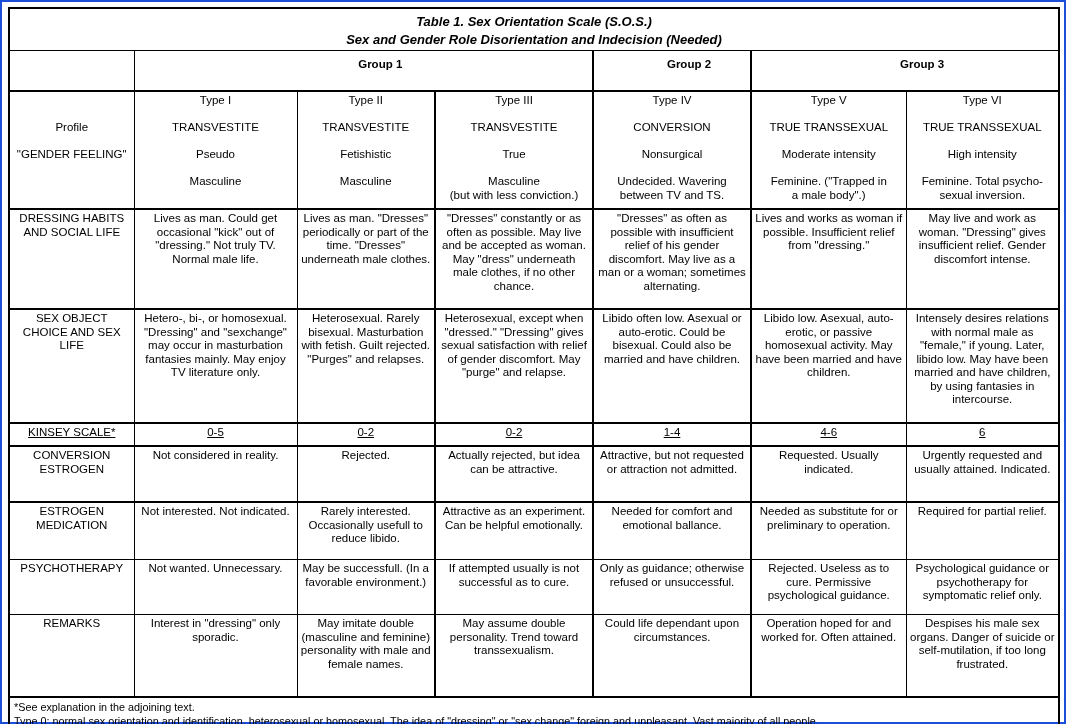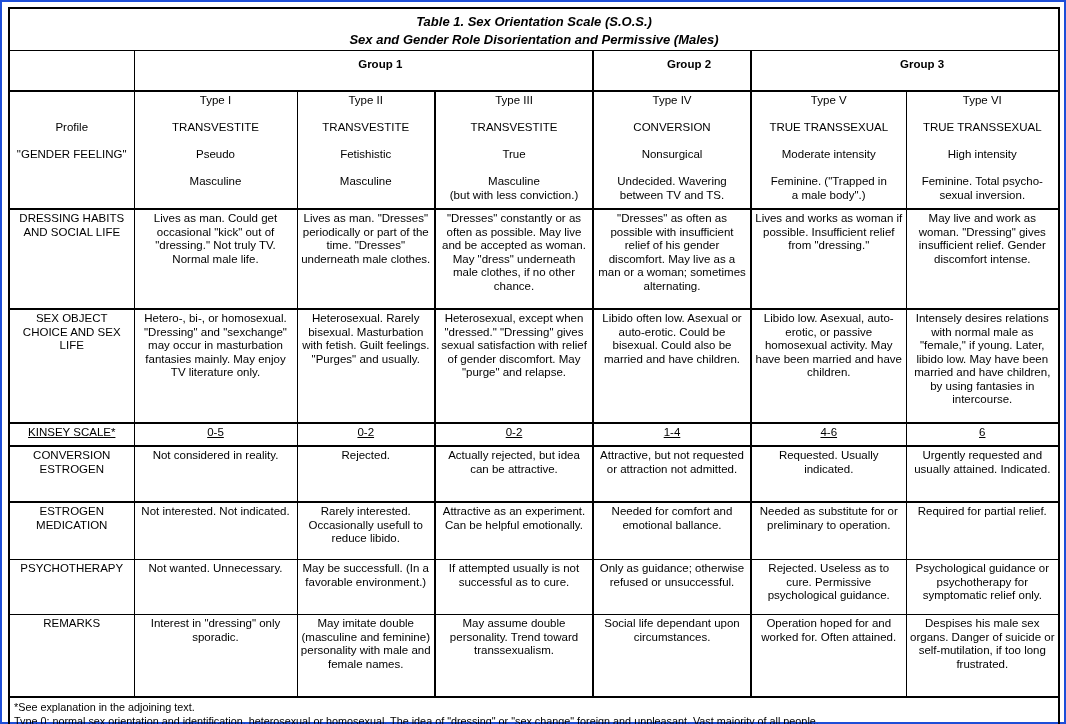--- a/index.html
+++ b/index.html
@@ -52,21 +52,21 @@
       <col style="width:158px">
         <col style="width:158px">
         <col style="width:155px">
         <col style="width:153px">
     </colgroup>
 
     <tbody>
         <tr class="r-title">
       <td colspan="7" class="title-cell">
         <div>Table 1. Sex Orientation Scale (S.O.S.)</div>
-        <div>Sex and Gender Role Disorientation and Permissive (Males)</div>
+        <div>Sex and Gender Role Disorientation and Indecision (Needed)</div>
       </td>
     </tr>
 
     <tr class="r-group bb2">
       <td></td>
       <td colspan="3" class="group-label">Group 1</td>
       <td class="group-label vl2">Group 2</td>
       <td colspan="2" class="group-label vl2">Group 3</td>
     </tr>
 
@@ -124,21 +124,21 @@
       <td>Lives as man. "Dresses" periodically or part of the time. "Dresses" underneath male clothes.</td>
       <td class="vl2">"Dresses" constantly or as often as possible. May live and be accepted as woman. May "dress" underneath male clothes, if no other chance.</td>
       <td class="vl2">"Dresses" as often as possible with insufficient relief of his gender discomfort. May live as a man or a woman; sometimes alternating.</td>
       <td class="vl2">Lives and works as woman if possible. Insufficient relief from "dressing."</td>
       <td>May live and work as woman. "Dressing" gives insufficient relief. Gender discomfort intense.</td>
     </tr>
 
     <tr class="r-sex bb2">
       <td class="rowlabel">SEX OBJECT CHOICE AND SEX LIFE</td>
       <td>Hetero-, bi-, or homosexual. "Dressing" and "sexchange" may occur in masturbation fantasies mainly. May enjoy TV literature only.</td>
-      <td>Heterosexual. Rarely bisexual. Masturbation with fetish. Guilt feelings. "Purges" and usually.</td>
+      <td>Heterosexual. Rarely bisexual. Masturbation with fetish. Guilt rejected. "Purges" and relapses.</td>
       <td class="vl2">Heterosexual, except when "dressed." "Dressing" gives sexual satisfaction with relief of gender discomfort. May "purge" and relapse.</td>
       <td class="vl2">Libido often low. Asexual or auto-erotic. Could be bisexual. Could also be married and have children.</td>
       <td class="vl2">Libido low. Asexual, auto-erotic, or passive homosexual activity. May have been married and have children.</td>
       <td>Intensely desires relations with normal male as "female," if young. Later, libido low. May have been married and have children, by using fantasies in intercourse.</td>
     </tr>
 
     <tr class="r-kinsey bb2">
       <td class="rowlabel">KINSEY SCALE*</td>
       <td>0-5</td>
       <td>0-2</td>
@@ -176,21 +176,21 @@
       <td class="vl2">Only as guidance; otherwise refused or unsuccessful.</td>
       <td class="vl2">Rejected. Useless as to cure. Permissive psychological guidance.</td>
       <td>Psychological guidance or psychotherapy for symptomatic relief only.</td>
     </tr>
 
     <tr class="r-rem bb2">
       <td class="rowlabel">REMARKS</td>
       <td>Interest in "dressing" only sporadic.</td>
       <td>May imitate double (masculine and feminine) personality with male and female names.</td>
       <td class="vl2">May assume double personality. Trend toward transsexualism.</td>
-      <td class="vl2">Social life dependant upon circumstances.</td>
+      <td class="vl2">Could life dependant upon circumstances.</td>
       <td class="vl2">Operation hoped for and worked for. Often attained.</td>
       <td>Despises his male sex organs. Danger of suicide or self-mutilation, if too long frustrated.</td>
     </tr>
 
     <tr class="r-foot">
       <td colspan="7" class="foot-cell">
         <div>*See explanation in the adjoining text.</div>
         <div>Type 0: normal sex orientation and identification, heterosexual or homosexual. The idea of "dressing" or "sex change" foreign and unpleasant. Vast majority of all people.</div>
       </td>
     </tr>

